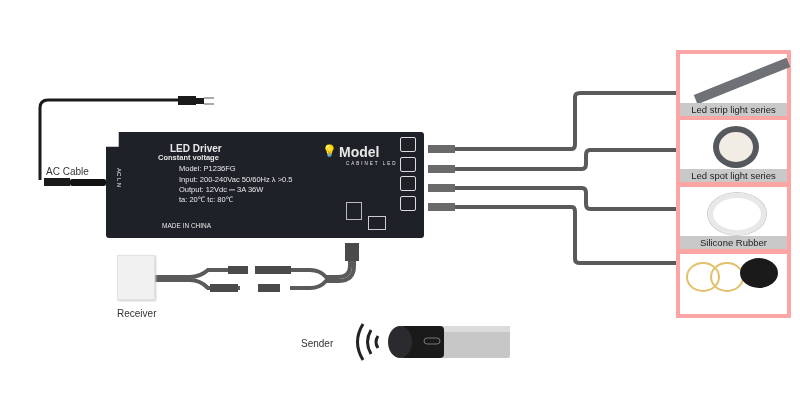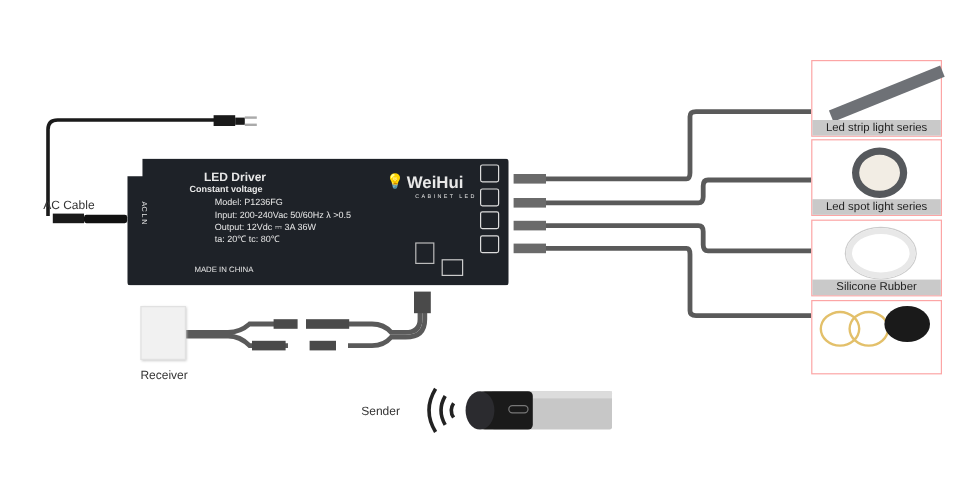--- a/index.html
+++ b/index.html
@@ -12,21 +12,21 @@
   .driver .txt{position:absolute;color:#e8e8e8;font-family:"Liberation Sans",sans-serif;white-space:nowrap;}
   .t-title{left:52px;top:11px;font-size:10px;font-weight:bold;padding-left:12px;}
   .t-sub{left:52px;top:21px;font-size:7.5px;font-weight:bold;}
   .t-line{left:52px;font-size:7.5px;padding-left:21px;}
   .sym-row{left:50px;top:69px;font-size:11px;letter-spacing:1px;}
   .made{left:56px;top:88px;font-size:6.5px;}
   .brand{left:233px;top:12px;font-size:14px;font-weight:bold;}
   .brand-sub{left:240px;top:29px;font-size:4.5px;letter-spacing:2px;}
   .port{position:absolute;width:14px;height:13px;border:1.5px solid #ddd;border-radius:2px;left:294px;}
   .ac-side{left:16px;top:36px;font-size:6px;transform:rotate(90deg);transform-origin:left top;}
-  .card{position:absolute;left:676px;width:107px;background:#fff;border:1px solid #fca5a5;}
+  .card{position:absolute;left:676px;width:107px;background:#fff;border:4px solid #fca5a5;}
   .card .cap{position:absolute;left:0;right:0;bottom:0;height:13px;background:#c9c9c9;font-size:9.5px;text-align:center;color:#222;line-height:13px;font-family:"Liberation Sans",sans-serif;}
   .receiver{position:absolute;left:117px;top:255px;width:36px;height:43px;background:#f1f1f1;border:1px solid #e1e1e1;box-shadow:1px 1px 2px #ccc;}
 </style>
 </head>
 <body>
 
 <svg class="wires" width="800" height="420">
 
   <path d="M40 180 L40 108 Q40 100 48 100 L180 100" stroke="#1a1a1a" stroke-width="3" fill="none"></path>
   <rect x="178" y="96" width="18" height="9" fill="#1a1a1a"></rect>
@@ -69,35 +69,35 @@
     <path d="M378 336 Q374 342 378 348"></path>
   </g>
 
   <rect x="410" y="326" width="100" height="32" fill="#c7c7c7" rx="2"></rect>
   <rect x="410" y="326" width="100" height="6" fill="#dcdcdc"></rect>
   <rect x="400" y="326" width="44" height="32" fill="#1a1a1a" rx="4"></rect>
   <ellipse cx="400" cy="342" rx="12" ry="16" fill="#2b2b2f"></ellipse>
   <rect x="424" y="338" width="16" height="6" fill="none" stroke="#777" stroke-width="1" rx="3"></rect>
 </svg>
 
-<div class="label" style="left:36px;top:166px;">AC Cable</div>
+<div class="label" style="left:46px;top:166px;">AC Cable</div>
 <div class="label" style="left:117px;top:308px;">Receiver</div>
 <div class="label" style="left:301px;top:338px;">Sender</div>
 
 <div class="driver">
   <div class="txt ac-side">AC  L  N</div>
   <div class="txt t-title">LED Driver</div>
   <div class="txt t-sub">Constant voltage</div>
   <div class="txt t-line" style="top:32px;">Model: P1236FG</div>
   <div class="txt t-line" style="top:43px;">Input: 200-240Vac  50/60Hz   λ &gt;0.5</div>
   <div class="txt t-line" style="top:53px;text-align:center;">Output: 12Vdc ⎓ 3A   36W</div>
   <div class="txt t-line" style="top:62px;">ta: 20℃   tc: 80℃</div>
   <div class="txt made" style="top:90px;">MADE IN CHINA</div>
   <div class="txt" style="left:216px;top:12px;font-size:12px;">💡</div>
-  <div class="txt brand">WeiHui</div>
+  <div class="txt brand">Model</div>
   <div class="txt brand-sub">CABINET LED</div>
   <div class="port" style="top:5px;"></div>
   <div class="port" style="top:25px;"></div>
   <div class="port" style="top:44px;"></div>
   <div class="port" style="top:64px;"></div>
   <div class="abs" style="left:240px;top:70px;width:14px;height:16px;border:1px solid #bbb;"></div>
   <div class="abs" style="left:262px;top:84px;width:16px;height:12px;border:1px solid #ccc;"></div>
 </div>
 
 <div class="card" style="top:50px;height:62px;">

